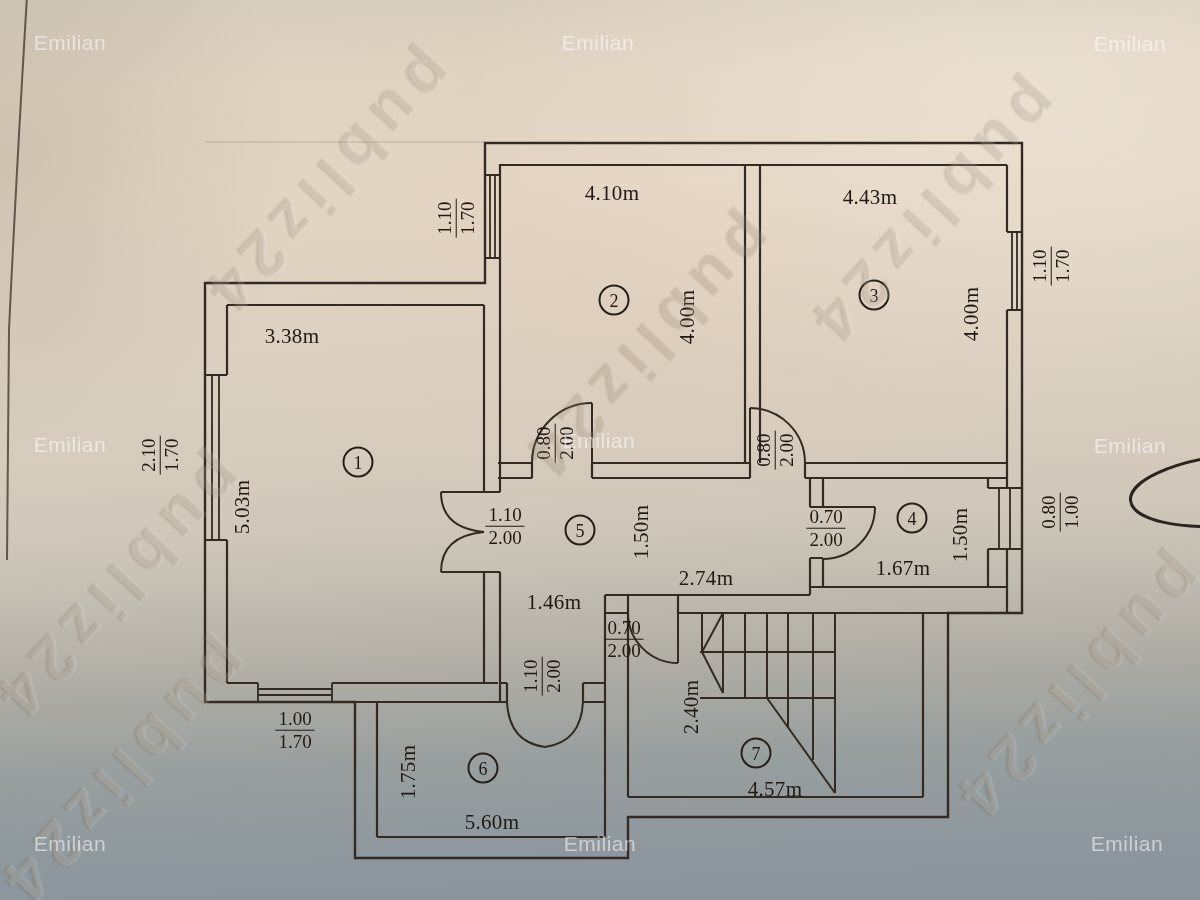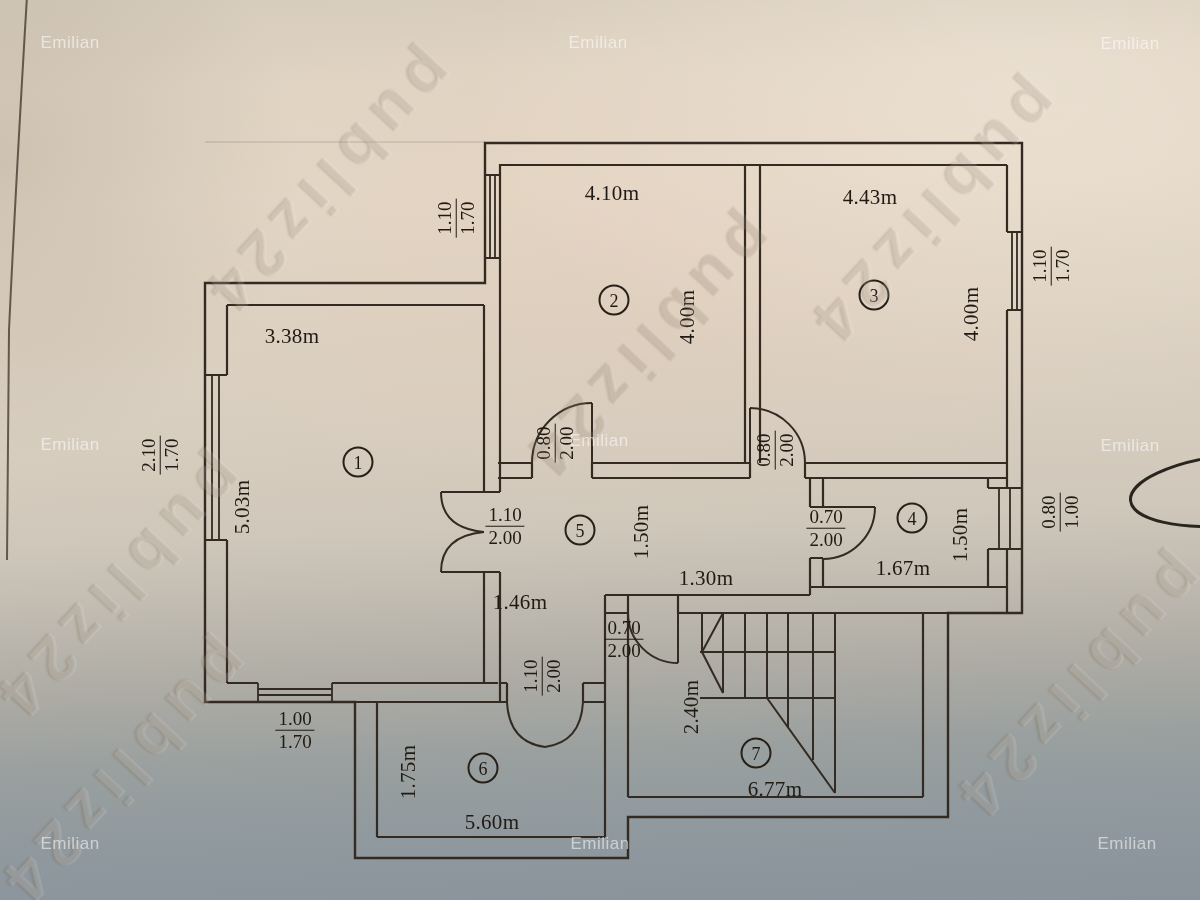--- a/index.html
+++ b/index.html
@@ -30,21 +30,21 @@
   .frac .top{border-bottom:1.7px solid #201a13;padding:0 3px 1px;}
   .frac .bot{padding:0 3px;}
   .roomnum{
     position:absolute;transform:translate(-50%,-50%);
     width:27px;height:27px;border:2px solid #262018;border-radius:50%;
     display:flex;align-items:center;justify-content:center;
     color:#201a13;font-size:18px;line-height:1;
   }
   .wm-name{
     position:absolute;transform:translate(-50%,-50%);
-    font-family:"Liberation Sans", sans-serif;font-size:17px;
+    font-family:"Liberation Sans", sans-serif;font-size:21px;
     color:rgba(255,255,255,0.55);letter-spacing:0.5px;white-space:nowrap;
   }
   .wm-brand{
     position:absolute;transform:translate(-50%,-50%) rotate(133deg);
     font-family:"Liberation Sans", sans-serif;font-weight:bold;font-size:64px;
     letter-spacing:10px;color:rgba(255,255,255,0.13);
     text-shadow:2px 2px 2px rgba(110,90,65,0.20);white-space:nowrap;
   }
   .wm-brand.faint{color:rgba(255,255,255,0.07);}
 </style>
@@ -117,26 +117,26 @@
   </svg>
 
   <div class="lbl" style="left:292px;top:336px">3.38m</div>
   <div class="lbl rot" style="left:242px;top:507px">5.03m</div>
   <div class="lbl" style="left:612px;top:193px">4.10m</div>
   <div class="lbl rot" style="left:687px;top:317px">4.00m</div>
   <div class="lbl" style="left:870px;top:197px">4.43m</div>
   <div class="lbl rot" style="left:971px;top:314px">4.00m</div>
   <div class="lbl" style="left:903px;top:568px">1.67m</div>
   <div class="lbl rot" style="left:960px;top:535px">1.50m</div>
-  <div class="lbl" style="left:706px;top:578px">1.30m</div>
+  <div class="lbl" style="left:706px;top:578px">2.74m</div>
   <div class="lbl rot" style="left:641px;top:532px">1.50m</div>
-  <div class="lbl" style="left:520px;top:602px">1.46m</div>
+  <div class="lbl" style="left:554px;top:602px">1.46m</div>
   <div class="lbl" style="left:492px;top:822px">5.60m</div>
   <div class="lbl rot" style="left:408px;top:772px">1.75m</div>
-  <div class="lbl" style="left:775px;top:789px">6.77m</div>
+  <div class="lbl" style="left:775px;top:789px">4.57m</div>
   <div class="lbl rot" style="left:691px;top:707px">2.40m</div>
 
   <div class="frac rot" style="left:160px;top:455px">
     <span class="top">2.10</span>
       <span class="bot">1.70</span>
   </div>
   <div class="frac rot" style="left:456px;top:218px">
     <span class="top">1.10</span>
       <span class="bot">1.70</span>
   </div>

